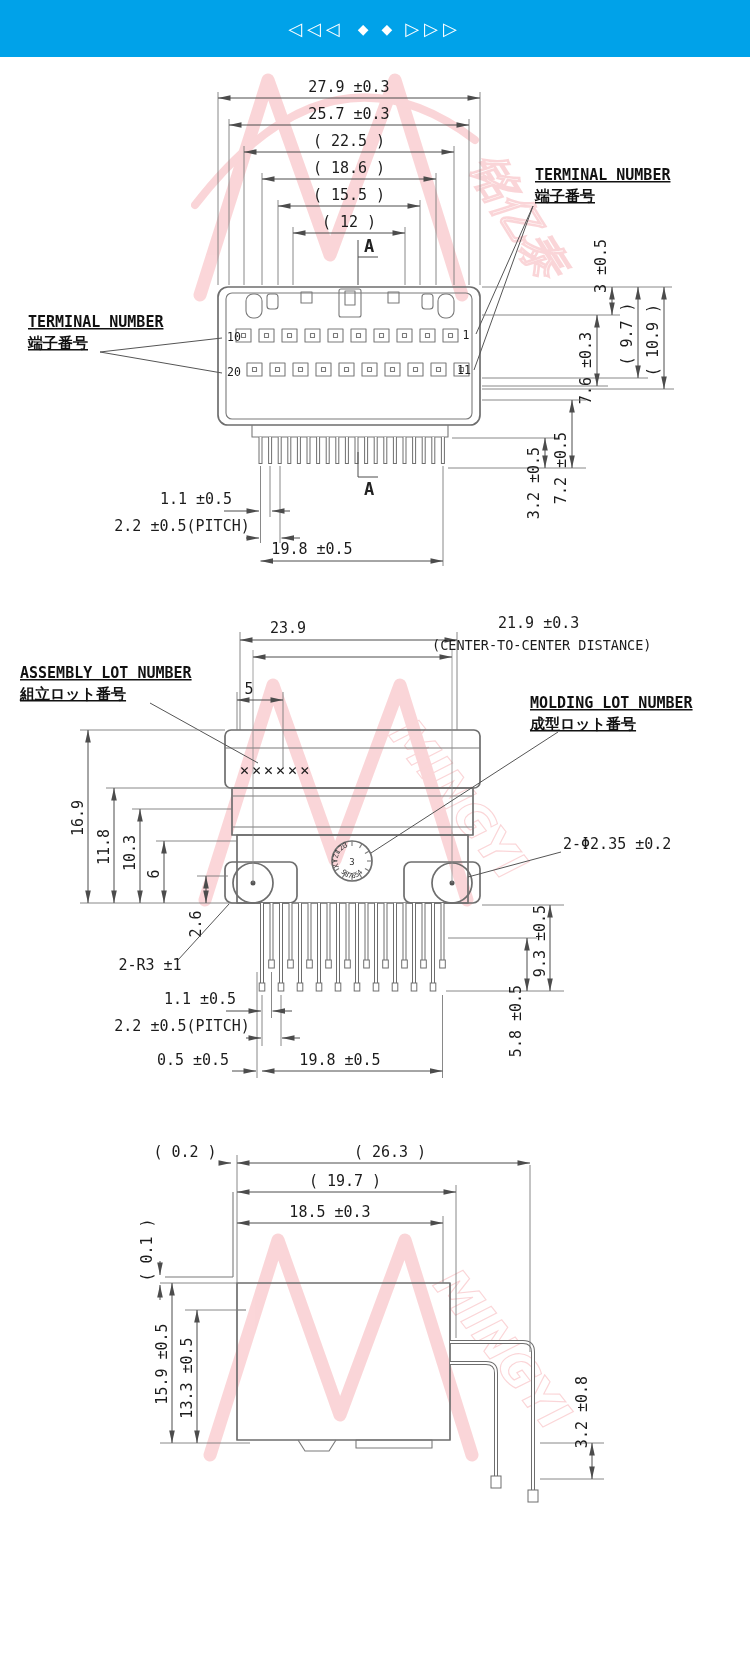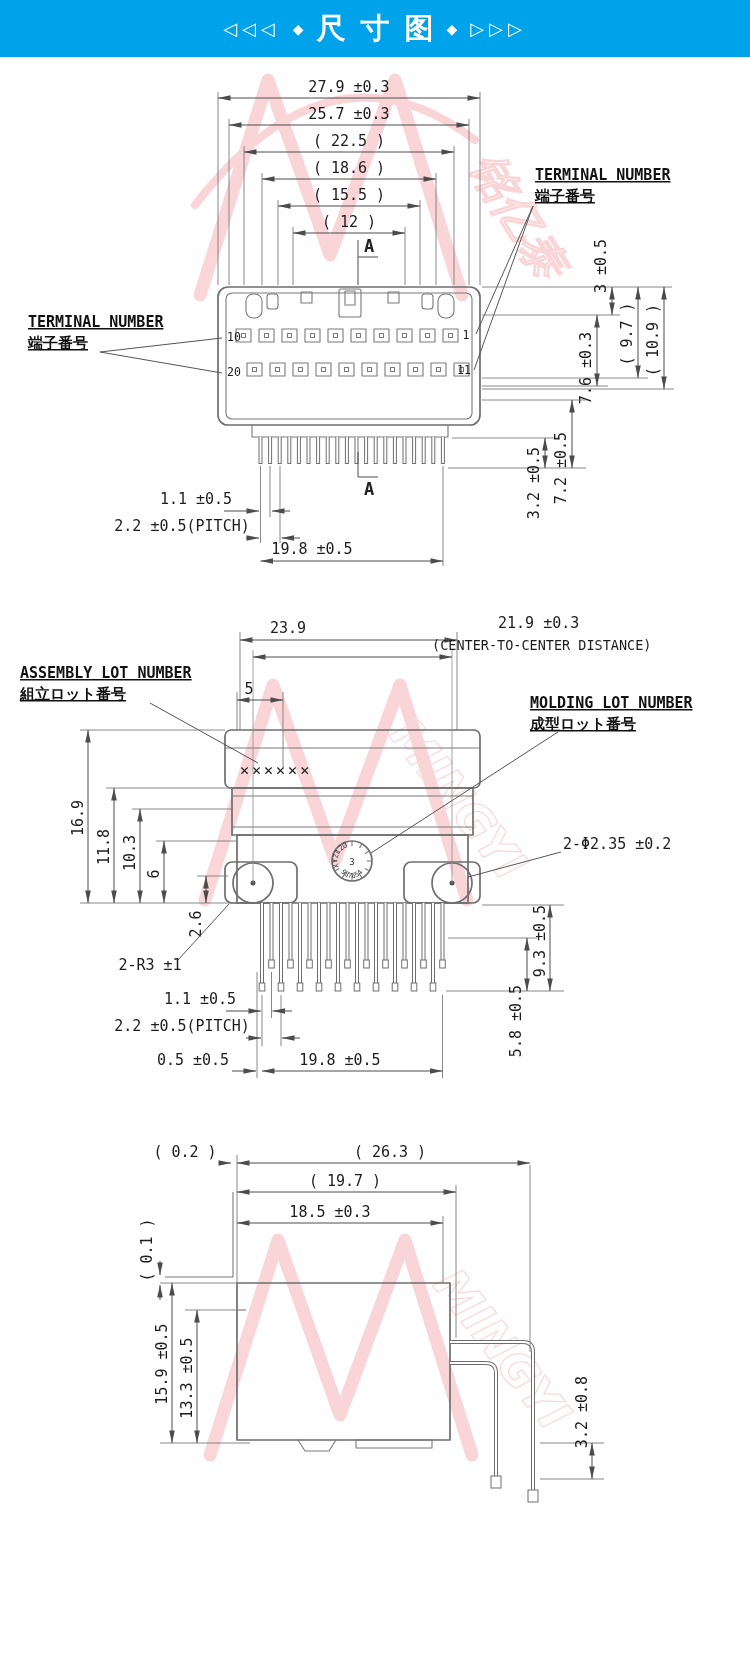--- a/index.html
+++ b/index.html
@@ -41,21 +41,20 @@
           font-weight:bold;fill:none;stroke:#e60012;stroke-width:1.2}
 </style>
 </head>
 <body>
 
 <div class="page">
 
   <header class="banner">
     <span class="deco">◁◁◁</span>
     <span class="diamond">◆</span>
-    <h1 class="title">尺寸图</h1>
     <span class="diamond">◆</span>
     <span class="deco">▷▷▷</span>
   </header>
 
   <svg class="drawing" width="750" height="1620" viewBox="0 0 750 1620">
     <defs>
       <marker id="arr" viewBox="0 0 14 10" refX="13.5" refY="5" markerWidth="14" markerHeight="10" orient="auto-start-reverse">
         <path d="M13.5,5 L1,2.2 L1,7.8 Z" fill="#4c4c4c"></path>
       </marker>
       <path id="warcT" d="M339,867 A14.5,14.5 0 1 1 365,867" fill="none"></path>

